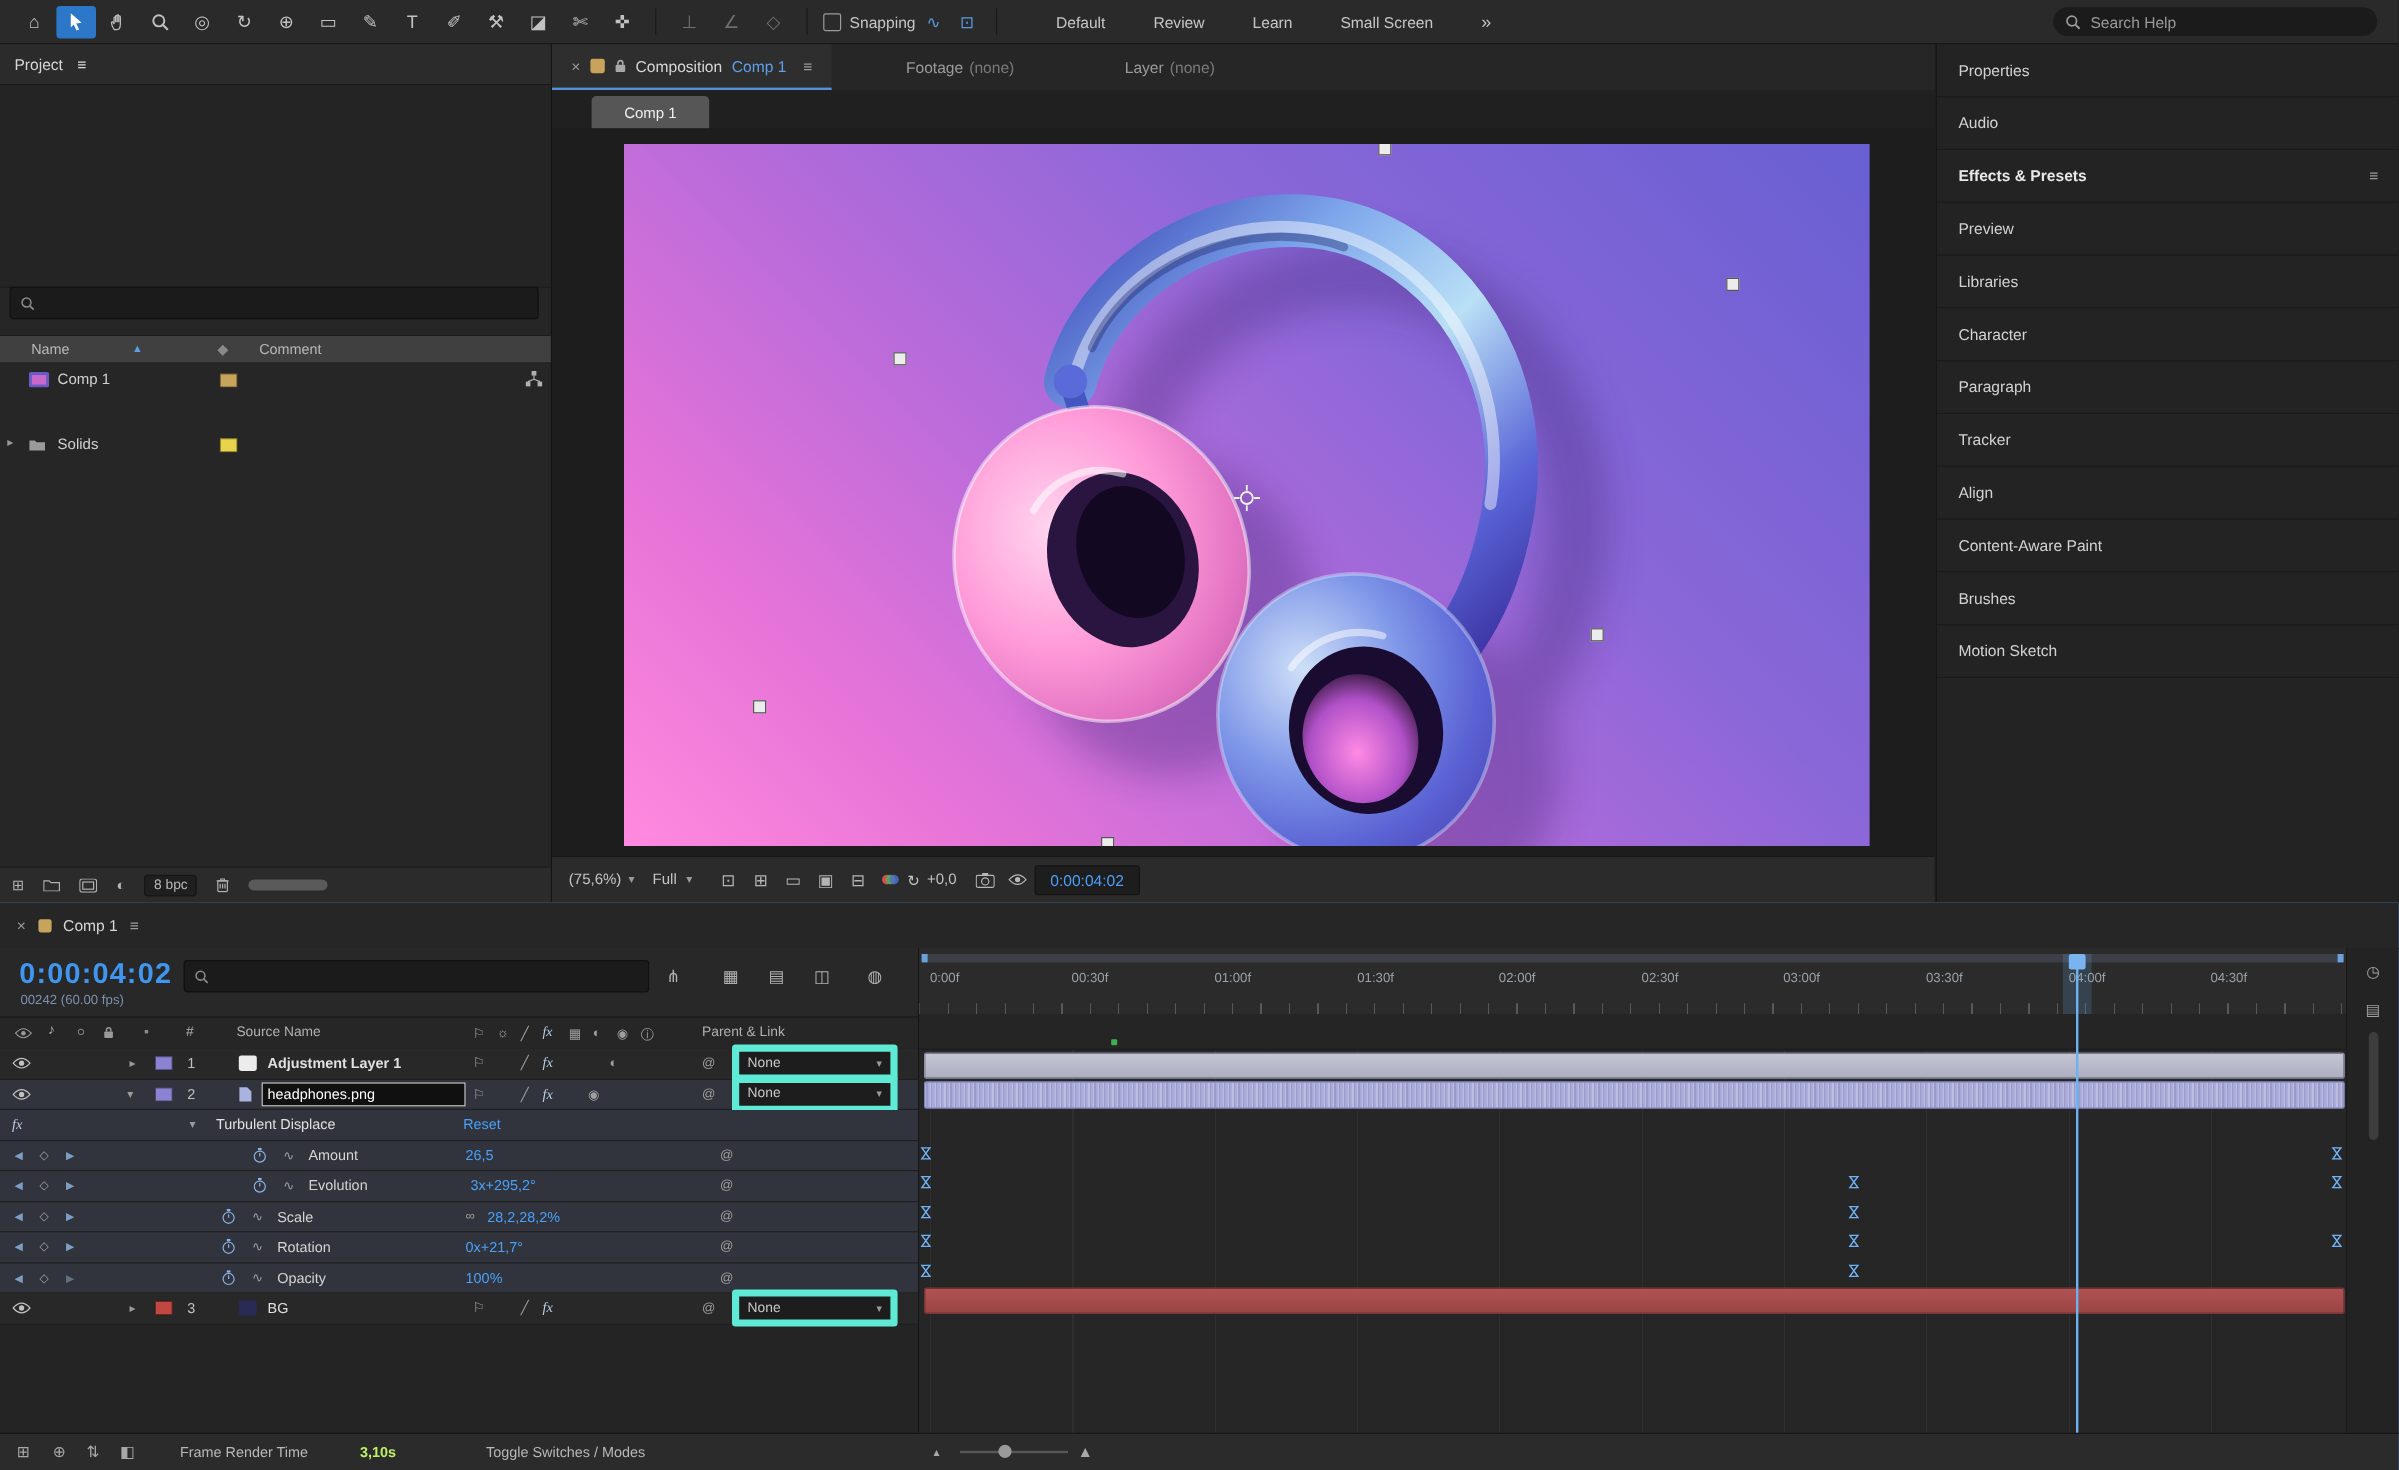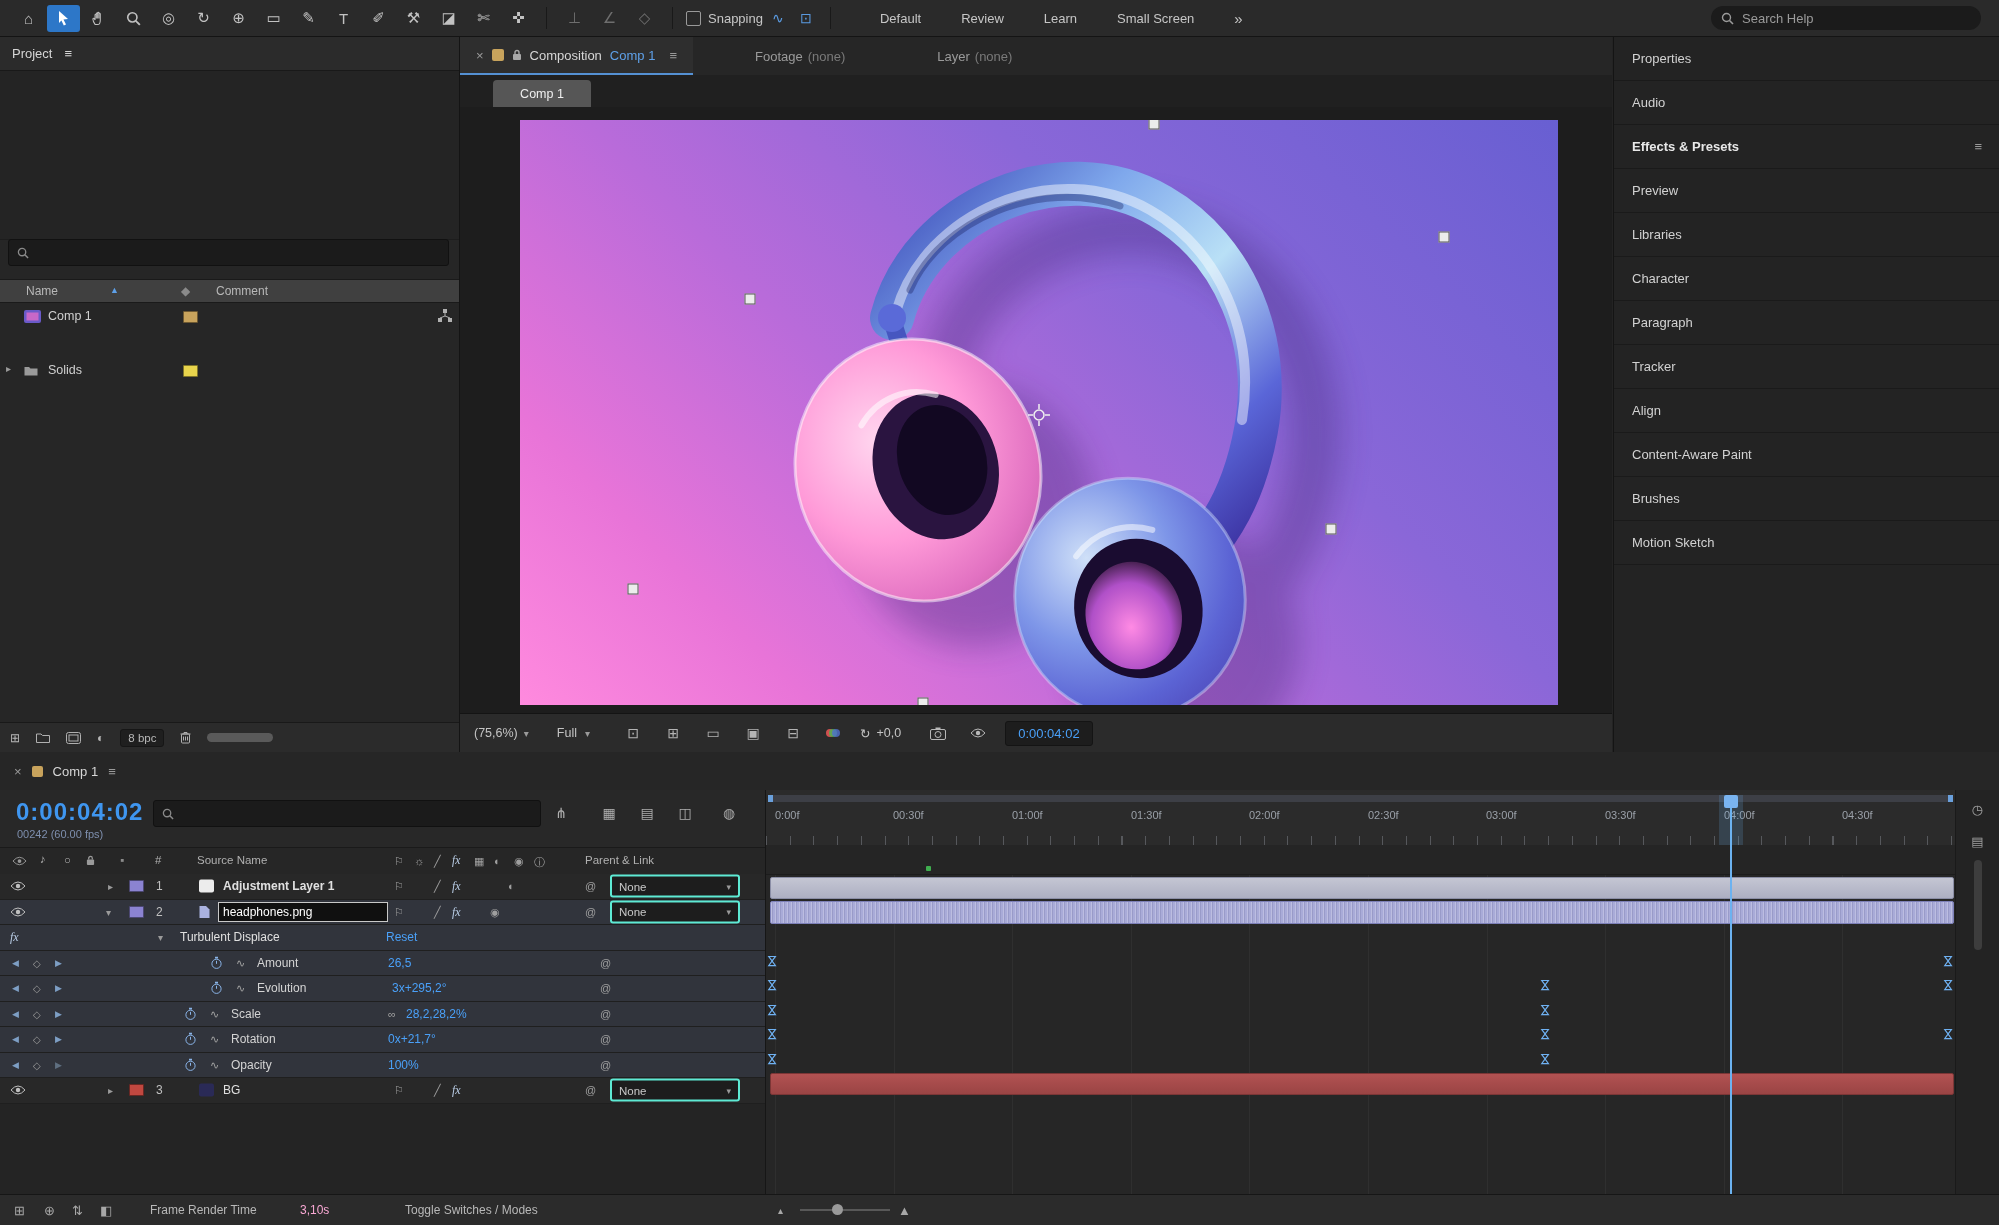--- a/index.html
+++ b/index.html
@@ -35,21 +35,21 @@
   #viewer{position:absolute;left:460px;top:37px;width:1152px;height:715px;background:#1e1e1e}
   #vtabs{position:absolute;left:0;top:0;right:0;height:38px;background:#262626;border-bottom:1px solid #141414;display:flex;align-items:stretch;font-size:13px}
   .vtab-active{display:flex;align-items:center;gap:8px;background:#2e2e2e;border-bottom:2px solid #5591d4;padding:0 16px;color:#d6d6d6}
   .vtab{display:flex;align-items:center;gap:5px;padding:0 16px;color:#9a9a9a}
   .bluetxt{color:#5ea0e8}
   #vstrip{position:absolute;left:0;top:38px;right:0;height:32px;background:#202020}
   .comptab{position:absolute;left:33px;top:5px;width:98px;height:27px;background:#565656;border-radius:4px 4px 0 0;display:flex;align-items:center;justify-content:center;font-size:12.5px;color:#efefef}
   #vcanvas{position:absolute;left:0;top:70px;right:0;bottom:38px;background:#1d1d1d;overflow:hidden}
   #comp{position:absolute;left:60px;top:13px;width:1038px;height:585px;background:linear-gradient(225deg,#685fd2 0%,#8a67d8 35%,#b96bda 60%,#e874d8 82%,#ff8ade 100%);overflow:hidden}
   .handle{position:absolute;width:9px;height:9px;background:#ececec;border:1px solid #565656;transform:translate(-50%,-50%)}
-  #vfoot{position:absolute;left:0;right:0;bottom:0;height:38px;background:#2b2b2b;border-top:1px solid #141414;display:flex;align-items:center;padding:0 14px;gap:14px;font-size:12.5px;color:#c4c4c4}
+  #vfoot{position:absolute;left:0;right:0;bottom:0;height:38px;background:#2b2b2b;border-top:1px solid #141414;display:flex;align-items:center;padding:0 14px;gap:1px;font-size:12.5px;color:#c4c4c4}
   .vico{width:26px;height:22px;display:flex;align-items:center;justify-content:center;color:#b4b4b4;font-size:14px}
   .tcchip{background:#1d1d1d;border:1px solid #141414;border-radius:3px;padding:4px 12px;color:#4aa0f8;font-size:13px}
 
   
   #rightpanel{position:absolute;left:1613px;top:37px;width:386px;height:715px;background:#232323;border-left:1px solid #141414}
   .rrow{height:43px;border-bottom:1px solid #1a1a1a;display:flex;align-items:center;padding:0 18px;font-size:13px;color:#d2d2d2}
 
   
   #timeline{position:absolute;left:0;top:752px;width:1999px;height:473px;background:#2a2a2a;outline:1px solid #5591d4;outline-offset:-1px}
   #tltabs{position:absolute;left:0;top:0;right:0;height:38px;background:#262626;border-bottom:1px solid #161616;display:flex;align-items:center;padding:0 14px;gap:10px;font-size:13px;color:#d6d6d6}
@@ -60,21 +60,21 @@
   .clustico{position:absolute;top:12px;width:26px;height:22px;display:flex;align-items:center;justify-content:center;color:#b0b0b0;font-size:14px}
   #tlcolhead{position:absolute;left:0;right:0;top:57px;height:27px;background:#262626;border-top:1px solid #1a1a1a;border-bottom:1px solid #1a1a1a;font-size:11.5px;color:#b0b0b0}
   #tlrows{position:absolute;left:0;right:0;top:84px;bottom:0;background:#242424}
   .trow{position:relative;height:24.5px;border-bottom:1px solid #1f1f1f;background:#282828;font-size:12px}
   .trow.selrow{background:#31343c}
   .trow .abs{top:50%;transform:translateY(-50%)}
   .lname{color:#e0e0e0}
   .num{color:#c0c0c0}
   .sw{color:#9f9f9f;font-size:11px}
   .fxi{font-style:italic;font-family:"Liberation Serif",serif;color:#b9cde6}
-  .pdrop{width:112px;height:19px;background:#1d1d1d;border:2px solid #5eead4;border-radius:3px;display:flex;align-items:center;justify-content:space-between;padding:0 7px;font-size:11.5px;color:#c8c8c8}
+  .pdrop{width:112px;height:19px;background:#1d1d1d;border:6px solid #5eead4;border-radius:3px;display:flex;align-items:center;justify-content:space-between;padding:0 7px;font-size:11.5px;color:#c8c8c8}
   .navarr{color:#7d9ec4;font-size:9px}
   .kfdia{color:#9a9a9a;font-size:10px}
   .pname{color:#d4d4d4}
   .pval{color:#4aa0f8}
   .editname{height:18px;width:160px;background:#101010;border:1px solid #c9c9c9;color:#fff;font-size:12px;display:flex;align-items:center;padding:0 4px}
   .typeicon{width:15px;height:13px;border-radius:2px;display:inline-block}
 
   #tltracks{position:absolute;left:766px;top:38px;width:1189px;bottom:30px;background:#262626;overflow:hidden}
   #ruler{position:absolute;left:0;right:0;top:0;height:55px;background:#2b2b2b;border-bottom:1px solid #191919}
   .warea{position:absolute;left:2px;right:2px;top:5px;height:7px;background:#3d3f46;border-radius:2px}
@@ -699,21 +699,21 @@
       <span class="sico" style="top:44px">▤</span>
       <div class="vthumb"></div>
     </div>
 
     <div id="tlfoot">
       <span class="fico" style="left:14px">⊞</span>
       <span class="fico" style="left:44px">⊕</span>
       <span class="fico" style="left:72px">⇅</span>
       <span class="fico" style="left:100px">◧</span>
       <span class="abs" style="left:150px;top:8px">Frame Render Time</span>
-      <span class="abs" style="left:300px;top:8px;color:#f9a8d4;font-weight:normal">3,10s</span>
+      <span class="abs" style="left:300px;top:8px;color:#bef264;font-weight:bold">3,10s</span>
       <span class="abs" style="left:405px;top:8px">Toggle Switches / Modes</span>
       <span class="fico" style="left:778px;font-size:10px">▴</span>
       <div class="slidertrack"></div>
       <div class="sliderthumb"></div>
       <span class="fico" style="left:898px">▲</span>
     </div>
   </div>
 
 </div>
 

